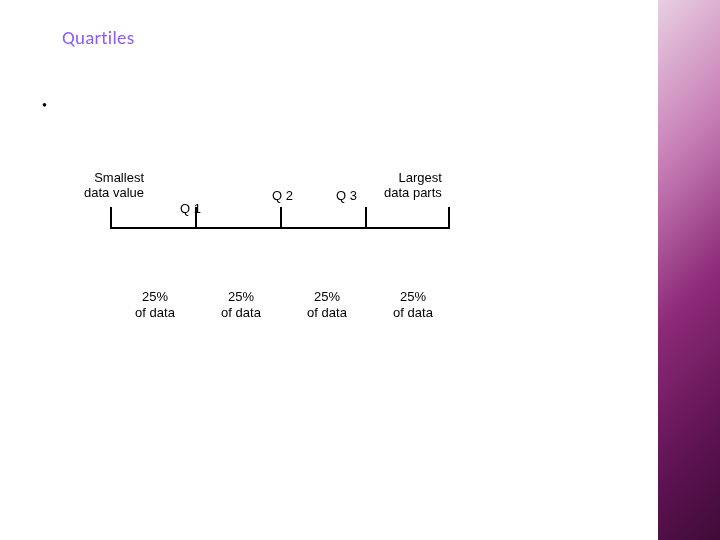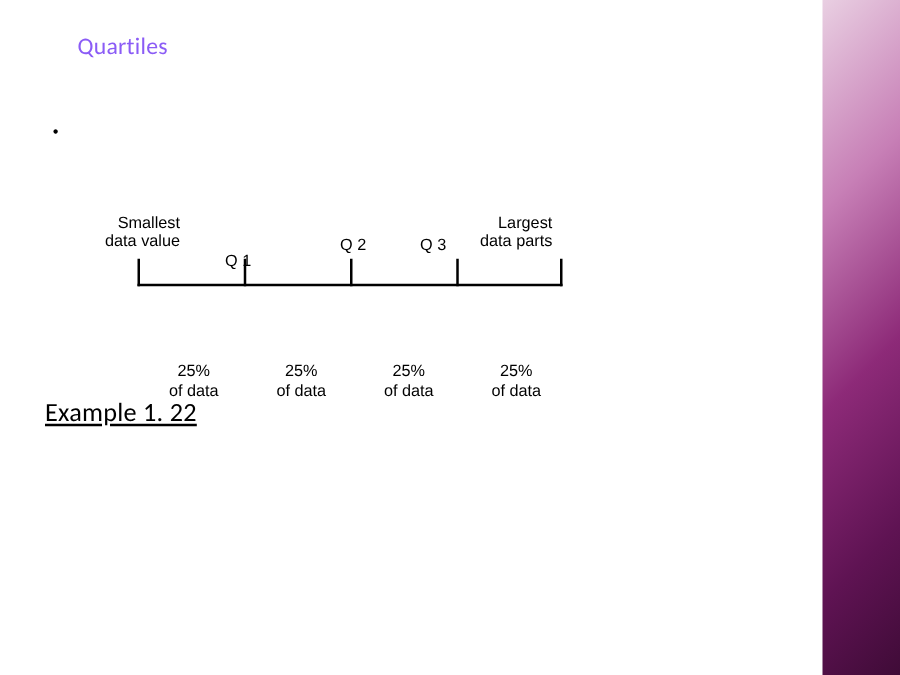--- a/index.html
+++ b/index.html
@@ -154,17 +154,16 @@
       <div>25%</div>
       <div>of data</div>
     </div>
     <div class="seg seg4">
       <div>25%</div>
       <div>of data</div>
     </div>
   </div>
 
   <div class="example-block">
-    <div class="ex-line ex-title">Example 1. 22</div>
   </div>
 </div>
 
 <div class="side-accent"></div>
 
 </body></html>

